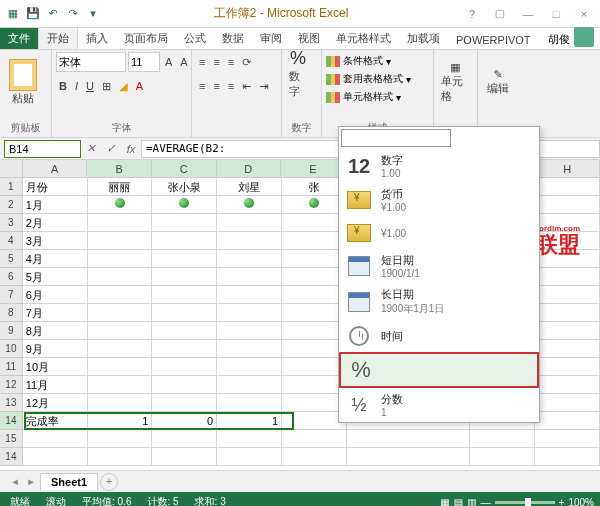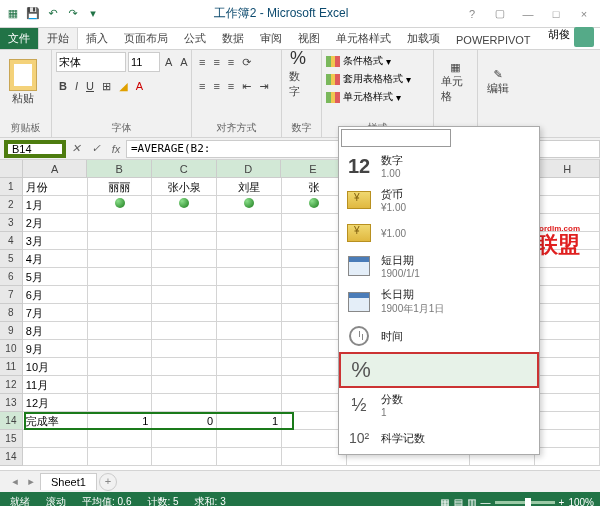--- a/index.html
+++ b/index.html
@@ -1,48 +1,48 @@
 <!DOCTYPE html>
 <html><head>
 <meta charset="utf-8">
 <style>
 * { margin: 0; padding: 0; box-sizing: border-box; font-family: "Microsoft YaHei", sans-serif; }
 body { width: 600px; height: 506px; background: #fff; font-size: 11px; overflow: hidden; position: relative; }
 
 .titlebar { height: 28px; background: #fff; display: flex; align-items: center; padding: 0 4px; border-bottom: 1px solid #d4d4d4; }
 .qat { display: flex; align-items: center; gap: 2px; }
 .qat-icon { width: 18px; height: 18px; display: flex; align-items: center; justify-content: center; color: #217346; }
-.title-center { flex: 1; text-align: center; color: #0c4a6e; font-size: 12px; }
+.title-center { flex: 1; text-align: center; color: #a16207; font-size: 12px; }
 .title-right { display: flex; align-items: center; gap: 4px; }
 .win-btn { width: 24px; height: 18px; display: flex; align-items: center; justify-content: center; color: #888; }
 
 .tabs { height: 22px; background: #fff; display: flex; align-items: flex-end; border-bottom: 1px solid #d4d4d4; }
 .tab { padding: 3px 8px; font-size: 11px; color: #444; cursor: pointer; }
 .tab.file { background: #217346; color: #fff; }
 .tab.active { background: #f1f1f1; border: 1px solid #d4d4d4; border-bottom: none; }
-.tab-user { margin-left: auto; padding: 2px 6px; display: flex; align-items: flex-start; gap: 4px; }
+.tab-user { margin-left: auto; padding: 2px 6px; display: flex; align-items: flex-end; gap: 4px; }
 .avatar { width: 20px; height: 20px; background: #5a8; border-radius: 2px; }
 
 .ribbon { height: 88px; background: #f1f1f1; border-bottom: 1px solid #d4d4d4; display: flex; }
 .ribbon-group { border-right: 1px solid #d4d4d4; padding: 2px 4px; display: flex; flex-direction: column; position: relative; }
 .ribbon-group-label { position: absolute; bottom: 2px; left: 0; right: 0; text-align: center; font-size: 10px; color: #666; }
 .ribbon-row { display: flex; align-items: center; gap: 2px; }
 .ribbon-btn { height: 20px; padding: 0 3px; display: flex; align-items: center; justify-content: center; font-size: 11px; color: #444; }
 .paste-btn { width: 38px; height: 60px; flex-direction: column; }
 .paste-icon { width: 28px; height: 32px; background: #f4d27a; border: 1px solid #c9a654; position: relative; }
 .paste-icon::after { content: ''; position: absolute; top: 4px; left: 4px; right: 4px; bottom: 4px; background: #fff; }
 .font-select { width: 70px; height: 20px; border: 1px solid #ccc; background: #fff; padding: 0 2px; font-size: 11px; }
 .size-select { width: 32px; height: 20px; border: 1px solid #ccc; background: #fff; padding: 0 2px; font-size: 11px; }
 .number-btn { width: 24px; height: 42px; flex-direction: column; }
 .pct-icon { font-size: 18px; color: #333; }
 .styles-item { height: 18px; display: flex; align-items: center; gap: 3px; font-size: 10px; }
 .styles-icon { width: 14px; height: 11px; background: linear-gradient(90deg, #7ab85c 33%, #f0c850 33%, #f0c850 66%, #e05c5c 66%); }
 
 .namebox-row { height: 22px; background: #f1f1f1; display: flex; align-items: center; border-bottom: 1px solid #d4d4d4; }
-.namebox { width: 62px; height: 18px; border: 4px solid #4d7c0f; background: #fff; padding: 0 4px; font-size: 11px; margin-left: 4px; }
+.namebox { width: 77px; height: 18px; border: 1px solid #4d7c0f; background: #fff; padding: 0 4px; font-size: 11px; margin-left: 4px; }
 .fx-btn { width: 20px; text-align: center; color: #666; font-style: italic; font-size: 11px; }
 .formula-bar { flex: 1; height: 18px; border: 1px solid #ccc; background: #fff; padding: 0 4px; font-size: 11px; font-family: Consolas, monospace; }
 
 .grid-area { position: relative; height: 310px; overflow: hidden; }
 .col-headers { display: flex; height: 18px; background: #e8e8e8; }
 .corner { width: 24px; background: #e8e8e8; border-right: 1px solid #ccc; border-bottom: 1px solid #ccc; }
 .col-h { width: 68px; text-align: center; font-size: 11px; color: #444; border-right: 1px solid #ccc; border-bottom: 1px solid #ccc; line-height: 18px; }
 .col-h.sel { background: #d2e8d6; }
 .grid-row { display: flex; height: 18px; }
 .row-h { width: 24px; text-align: center; font-size: 10px; color: #444; background: #e8e8e8; border-right: 1px solid #ccc; border-bottom: 1px solid #ccc; line-height: 18px; }
@@ -74,21 +74,21 @@
 
 .watermark { position: absolute; right: 20px; top: 230px; font-size: 22px; font-weight: bold; z-index: 50; }
 .wm-w { color: #2050c0; }
 .wm-o { color: #e02020; }
 .wm-rest { color: #2050c0; }
 .wm-cn { color: #e02020; }
 .wm-url { font-size: 8px; color: #e02020; position: absolute; top: -6px; right: 0; }
 
 .sheet-tabs { height: 22px; background: #f1f1f1; display: flex; align-items: center; border-top: 1px solid #d4d4d4; padding-left: 8px; gap: 2px; }
 .sheet-nav { width: 14px; color: #888; text-align: center; }
-.sheet-tab { padding: 2px 10px; background: #fff; border: 1px solid #ccc; border-bottom: none; font-size: 11px; }
+.sheet-tab { padding: 2px 10px; background: #fff; border: 1px solid #ccc; border-bottom: none; font-size: 11px; font-weight: bold; }
 .sheet-add { width: 18px; height: 18px; border: 1px solid #ccc; border-radius: 50%; text-align: center; line-height: 15px; color: #888; }
 
 .statusbar { height: 20px; background: #217346; color: #fff; display: flex; align-items: center; font-size: 10px; padding: 0 6px; gap: 8px; }
 .status-item { padding: 0 4px; }
 .zoom { margin-left: auto; display: flex; align-items: center; gap: 4px; }
 .zoom-slider { width: 60px; height: 3px; background: #9bc9a6; position: relative; }
 .zoom-slider::after { content: ''; position: absolute; left: 50%; top: -3px; width: 6px; height: 9px; background: #fff; }
 </style>
 </head>
 <body>
@@ -167,21 +167,20 @@
       <span class="ribbon-btn">≡</span>
       <span class="ribbon-btn">⟳</span>
     </div>
     <div class="ribbon-row" style="margin-top:4px">
       <span class="ribbon-btn">≡</span>
       <span class="ribbon-btn">≡</span>
       <span class="ribbon-btn">≡</span>
       <span class="ribbon-btn">⇤</span>
       <span class="ribbon-btn">⇥</span>
     </div>
-    <div class="ribbon-group-label">对齐方式</div>
   </div>
   <div class="ribbon-group" style="width:40px">
     <div class="ribbon-btn number-btn">
       <span class="pct-icon">%</span>
       <span>数字</span>
     </div>
     <div class="ribbon-group-label">数字</div>
   </div>
   <div class="ribbon-group" style="width:112px">
     <div class="styles-item">
@@ -475,28 +474,20 @@
           <span class="icon-pct">%</span>
         </div>
       </div>
       <div class="dd-item">
         <div class="dd-icon">
           <span class="icon-frac">½</span>
         </div>
         <div class="dd-text">
           <div class="dd-label">分数</div>
           <div class="dd-sample">1</div>
-        </div>
-      </div>
-      <div class="dd-item">
-        <div class="dd-icon">
-          <span class="icon-sci">10²</span>
-        </div>
-        <div class="dd-text">
-          <div class="dd-label">科学记数</div>
         </div>
       </div>
     </div>
 </div>
 
 <div class="watermark">
   <span class="wm-url">www.wordlm.com</span>
   <span class="wm-w">W</span><span class="wm-o">o</span><span class="wm-rest">rd</span><span class="wm-cn">联盟</span>
 </div>
 

